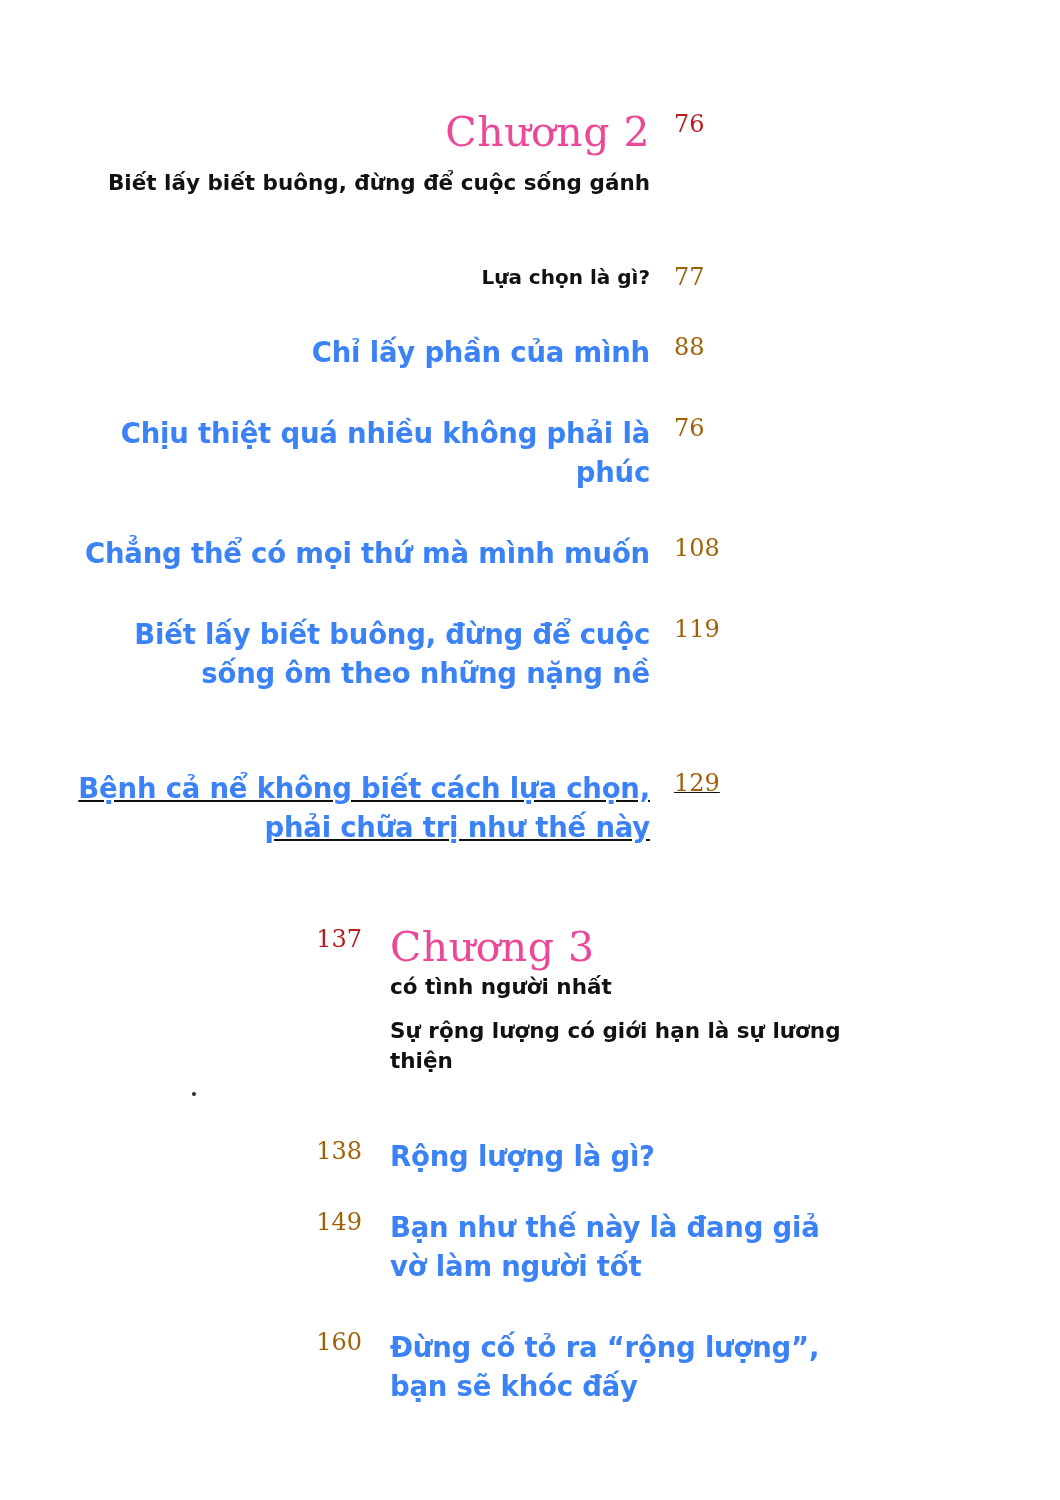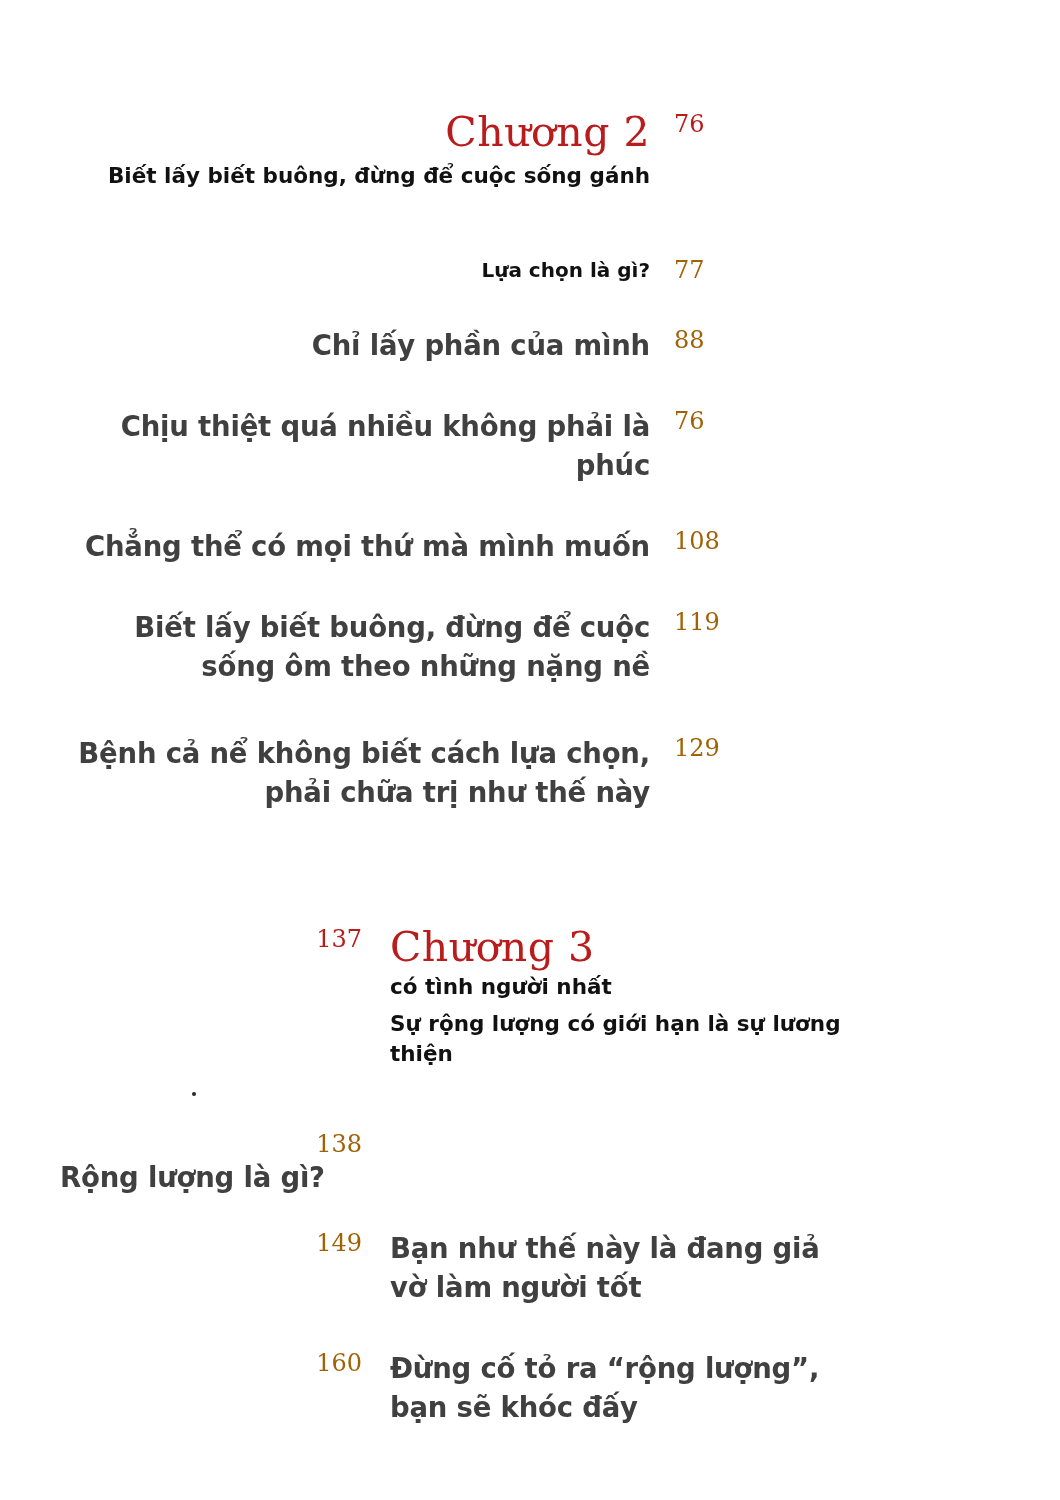--- a/index.html
+++ b/index.html
@@ -66,37 +66,37 @@
     width: 470px;
     text-align: left;
   }
 
   
   .chapter-name {
     font-family: "DejaVu Serif", serif;
     font-size: 41px;
     font-weight: 400;
     letter-spacing: 0.5px;
-    color: #b91c1c;
+    color: #ec4899;
     line-height: 1.1;
   }
   .chapter-sub {
     font-family: "DejaVu Sans", sans-serif;
     font-size: 21.5px;
     font-weight: 700;
     line-height: 1.42;
     color: #111111;
-    margin-top: 6px;
+    margin-top: 13px;
   }
   .entry-title {
     font-family: "DejaVu Sans", sans-serif;
     font-weight: 700;
     font-size: 27.5px;
     line-height: 1.42;
-    color: #404040;
+    color: #3b82f6;
     letter-spacing: -0.2px;
   }
   .entry-page {
     font-family: "DejaVu Serif", serif;
     font-size: 24px;
     font-weight: 400;
     color: #a16207;
   }
   .chapter-page {
     font-family: "DejaVu Serif", serif;
@@ -160,21 +160,21 @@
       </div>
     </div>
 
     <div class="row-right" style="margin-top:42px;">
       <div class="title-col entry-title">Biết lấy biết buông, đừng để cuộc sống ôm theo những nặng nề</div>
       <div class="page-col">
         <span class="entry-page">119</span>
       </div>
     </div>
 
-    <div class="row-right" style="margin-top:48px;">
+    <div class="row-right" style="margin-top:76px;text-decoration:underline;">
       <div class="title-col entry-title">Bệnh cả nể không biết cách lựa chọn, phải chữa trị như thế này</div>
       <div class="page-col">
         <span class="entry-page">129</span>
       </div>
     </div>
 
   </div>
 
   <div class="dot-mark"></div>
 
@@ -184,21 +184,21 @@
       <div class="page-col">
         <span class="chapter-page">137</span>
       </div>
       <div class="title-col" style="width:520px;">
         <div class="chapter-name">Chương 3</div>
         <div class="chapter-sub" style="margin-top:2px;">có tình người nhất</div>
         <div class="chapter-sub">Sự rộng lượng có giới hạn là sự lương thiện</div>
       </div>
     </div>
 
-    <div class="row-left" style="margin-top:60px;flex-direction:column;">
+    <div class="row-left" style="margin-top:60px;">
       <div class="page-col">
         <span class="entry-page">138</span>
       </div>
       <div class="title-col entry-title">Rộng lượng là gì?</div>
     </div>
 
     <div class="row-left" style="margin-top:32px;">
       <div class="page-col">
         <span class="entry-page">149</span>
       </div>

